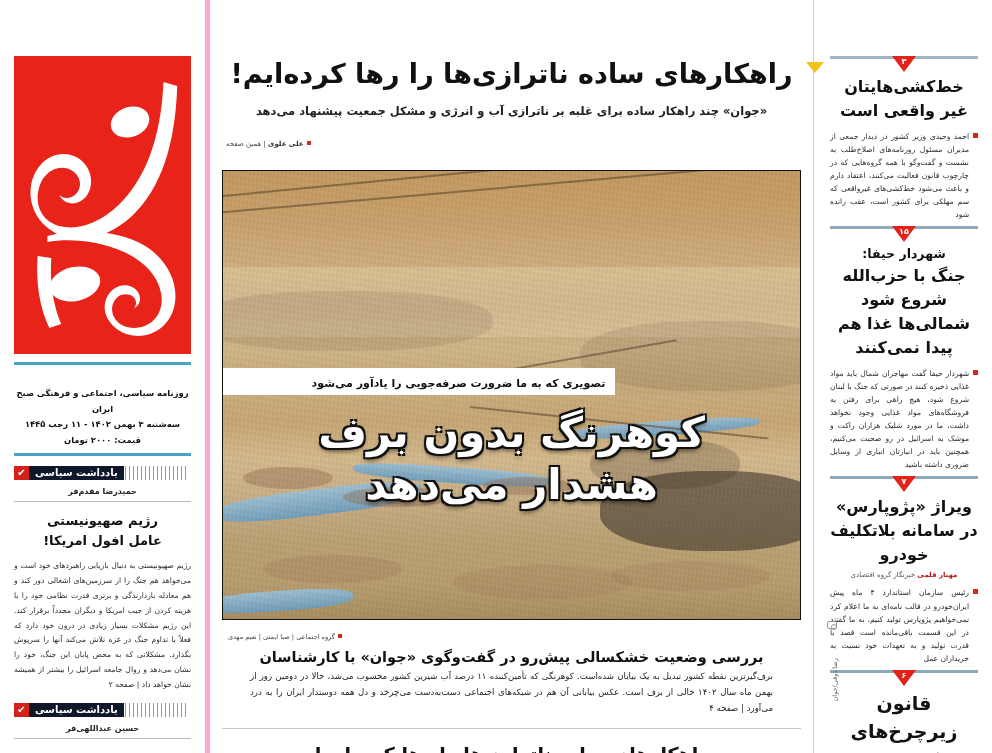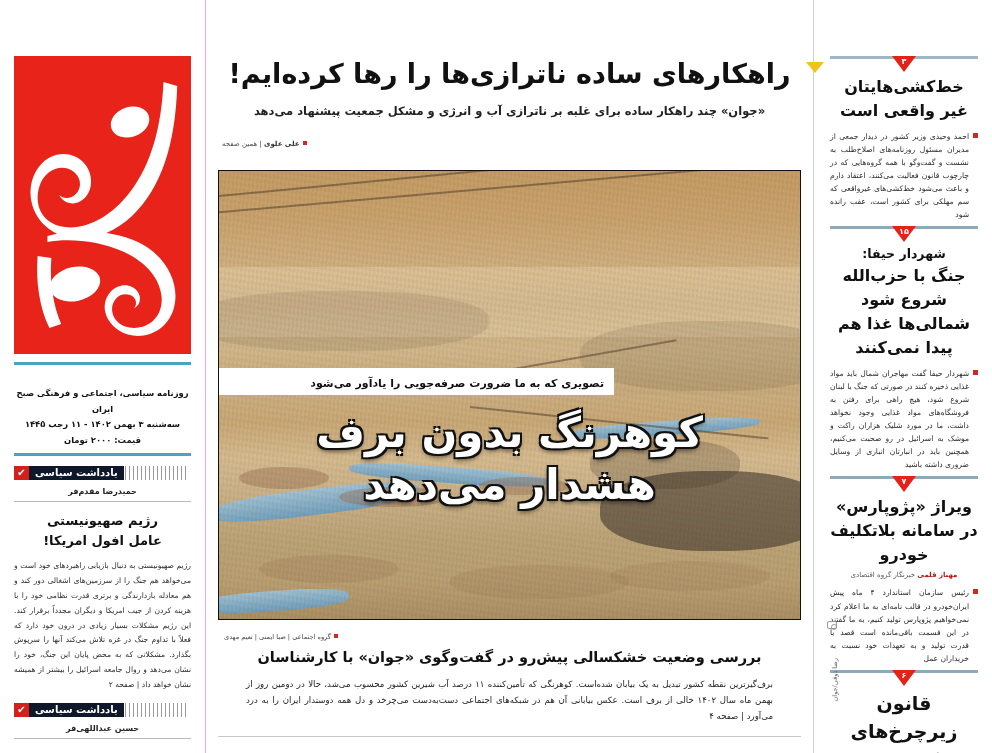--- a/index.html
+++ b/index.html
@@ -20,21 +20,21 @@
   
   .col-left {
     width: 178px; flex: 0 0 178px;
     padding: 56px 14px 0 16px;
     position: relative;
   }
   .col-mid {
     flex: 1 1 auto;
     position: relative;
     padding: 56px 12px 0 12px;
-    border-left: 1px solid #f9a8d4;
+    border-left: 5px solid #f9a8d4;
     border-right: 1px solid #cfcfcf;
   }
   .col-right {
     width: 205px; flex: 0 0 205px;
     padding: 56px 14px 0 14px;
     position: relative;
   }
 
   
   .brief { margin-bottom: 5px; }
@@ -195,21 +195,21 @@
   }
   .sub-byline .dot {
     display:inline-block; width:4px;height:4px;background:#cf2a20;
     margin-left:3px; vertical-align:1px;
   }
   .sub-head {
     text-align: center; font-weight: bold; font-size: 14.5px;
     color: #111; margin-top: 6px; line-height: 1.5;
   }
   .sub-body {
-    margin-top: 8px; font-size: 8.6px; line-height: 1.85;
+    font-size: 8.6px; line-height: 1.85;
     color: #222; text-align: justify; padding: 0 28px;
   }
   .sub-rule { height: 1px; background: #c8c8c8; margin-top: 11px; }
 
   .foot-head {
     text-align: center; font-weight: bold; font-size: 19px;
     color: #111; margin-top: 14px;
   }
 
   

